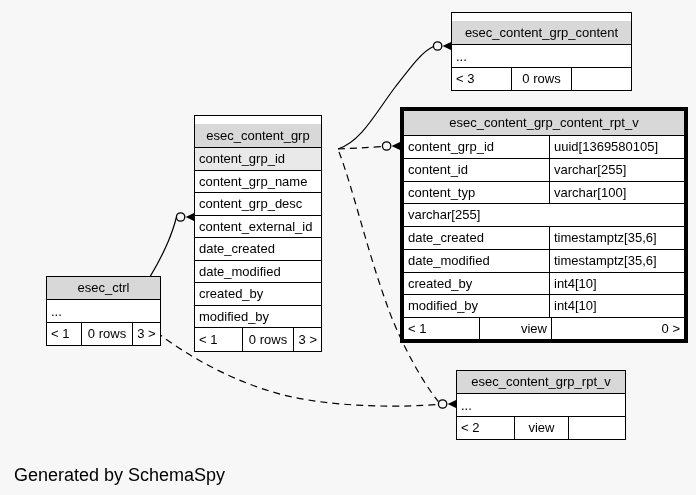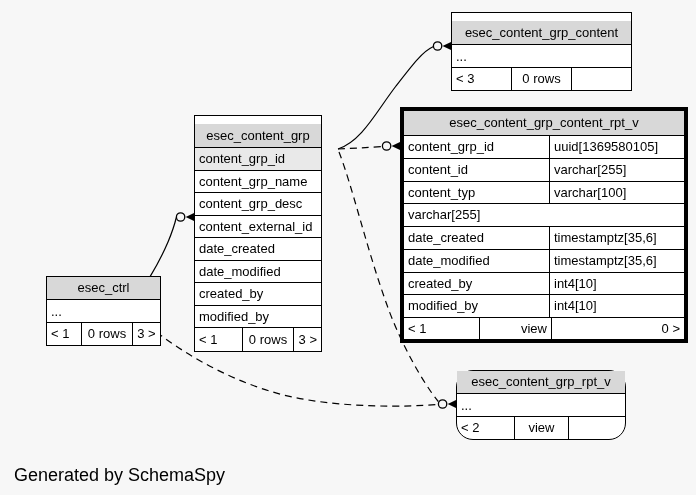--- a/index.html
+++ b/index.html
@@ -138,21 +138,21 @@
   <div class="tbl" style="left:14px;top:276px;width:115px;margin-left:32px;">
     <div class="hdr">esec_ctrl</div>
     <div class="row" style="height:23px;line-height:23px;">...</div>
     <div class="ftr">
       <div class="fcell fl" style="width:34px;">&lt; 1</div>
       <div class="fcell fc" style="width:51px;">0 rows</div>
       <div class="fcell fc" style="flex:1;">3 &gt;</div>
     </div>
   </div>
 
-  <div class="tbl" style="left:456px;top:370px;width:170px;border-radius:17px;">
+  <div class="tbl" style="left:456px;top:370px;width:170px;">
     <div class="hdr">esec_content_grp_rpt_v</div>
     <div class="row" style="height:23px;line-height:23px;">...</div>
     <div class="ftr">
       <div class="fcell fl" style="width:57px;">&lt; 2</div>
       <div class="fcell fc" style="width:54px;">view</div>
       <div class="fcell fc" style="flex:1;"></div>
     </div>
   </div>
 
   <div class="note">Generated by SchemaSpy</div>

